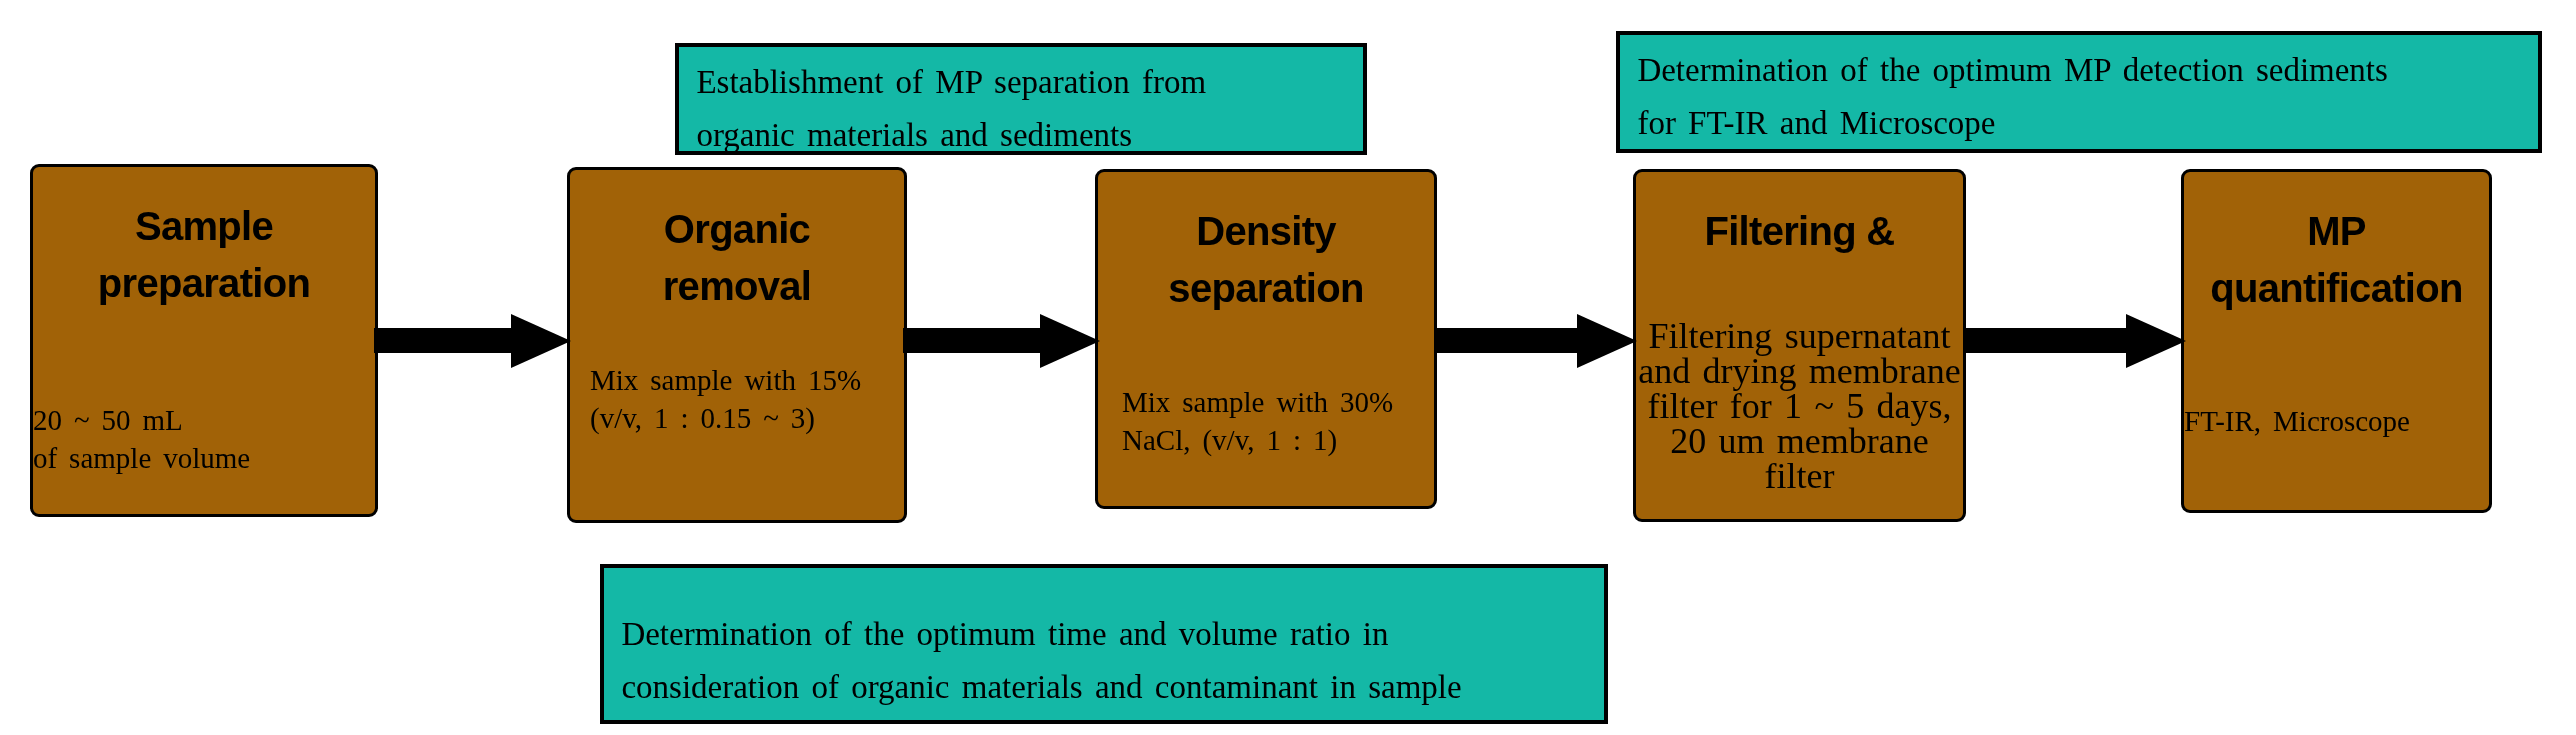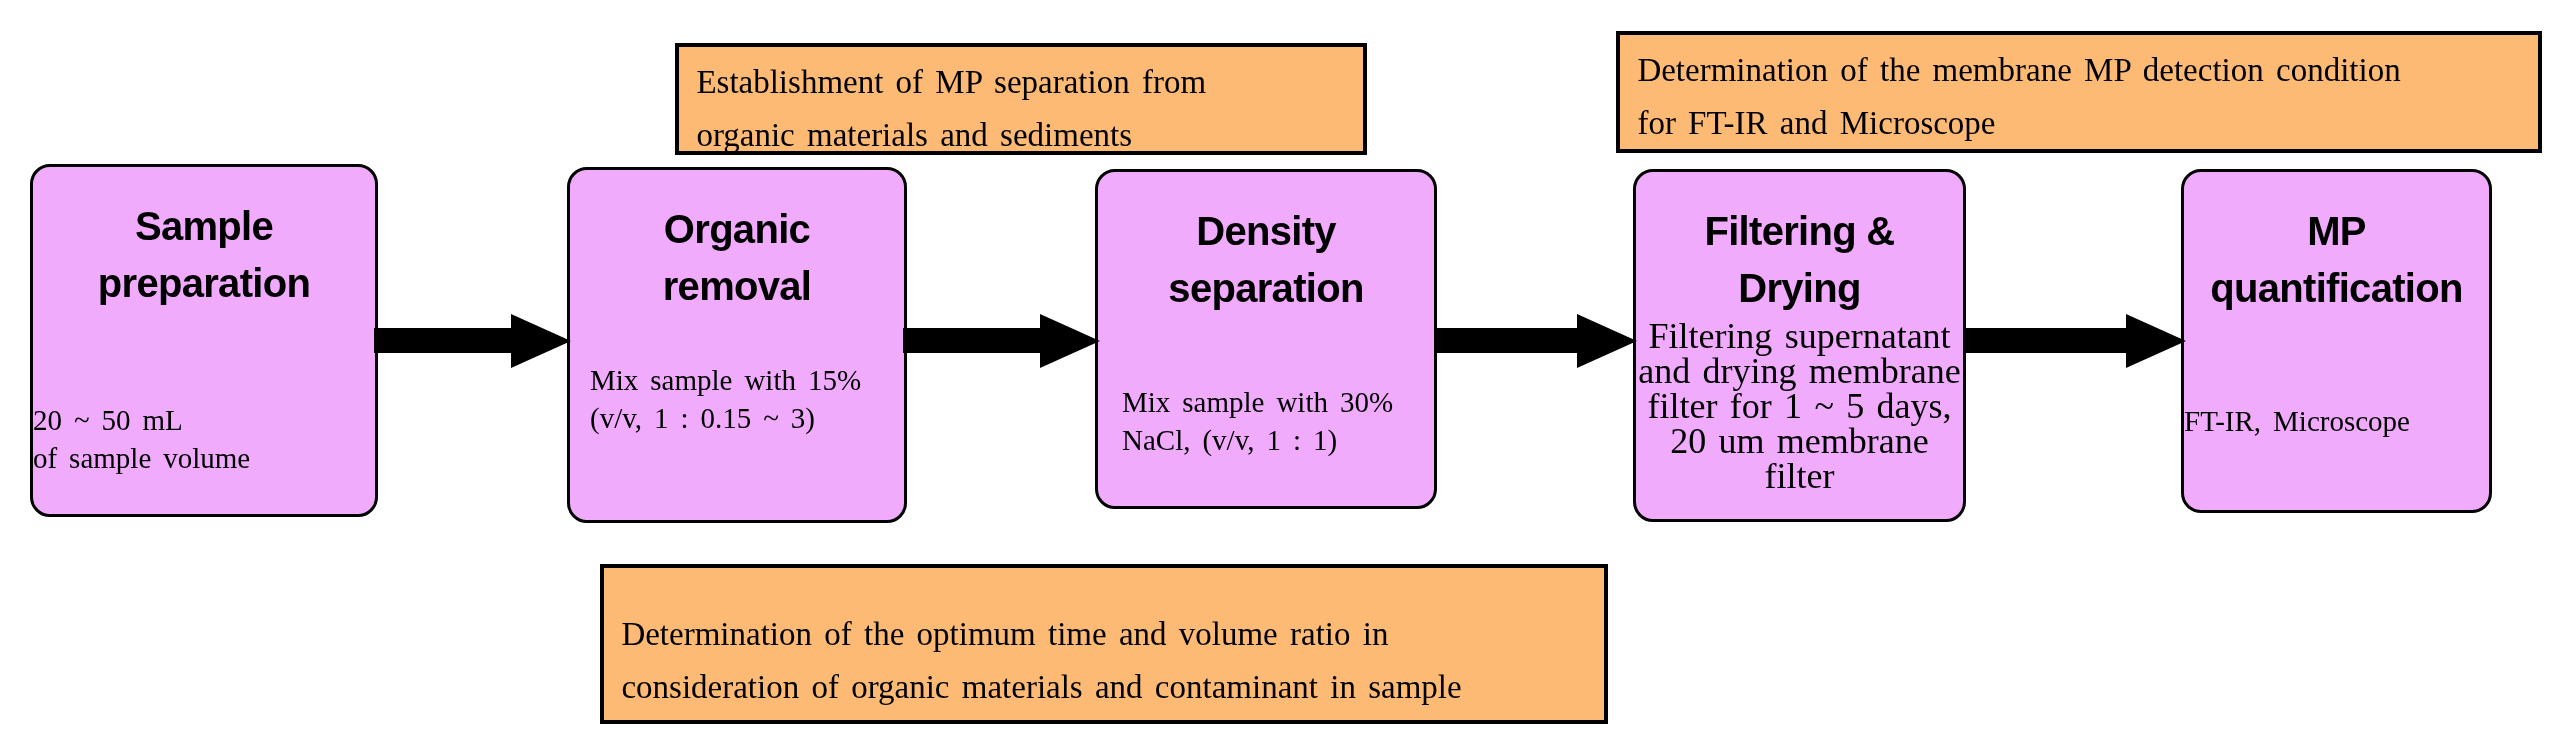--- a/index.html
+++ b/index.html
@@ -3,22 +3,22 @@
 <meta charset="utf-8">
 <style>
   html, body { margin:0; padding:0; background:#ffffff; }
   .canvas {
     position:relative; width:2576px; height:736px;
     background:#ffffff; color:#000; overflow:hidden;
   }
 
   
   .pbox {
-    position:absolute; background:#f0abfc;
-    border:3.3px solid #000000; border-radius:20px;
+    position:absolute; background:#a16207;
+    border:3.3px solid #000000; border-radius:9px;
     box-sizing:border-box;
   }
   .ptitle {
     font-family:"Liberation Sans","DejaVu Sans",sans-serif;
     font-weight:700; font-size:40px; line-height:57px;
     letter-spacing:-0.7px; text-align:center; margin-top:31px;
     white-space:nowrap;
   }
   .pbody {
     position:absolute; left:0; right:0;
@@ -31,21 +31,21 @@
   #box-2 .pbody { top:191px; left:20px; right:8px; text-align:left; }
   #box-3 { left:1095px; top:169px; width:342px; height:340px; }
   #box-3 .pbody { top:211px; left:24px; right:13.4px; text-align:left; }
   #box-4 { left:1633px; top:169px; width:333px; height:353px; }
   #box-4 .pbody { top:147px; text-align:center; font-size:36px; line-height:35px; word-spacing:3.3px; }
   #box-5 { left:2181px; top:169px; width:311px; height:344px; }
   #box-5 .pbody { top:230px; text-align:left; }
 
   
   .note {
-    position:absolute; background:#fdba74;
+    position:absolute; background:#14b8a6;
     border:4px solid #000000; box-sizing:border-box;
     font-family:"Liberation Serif","DejaVu Serif",serif;
     font-size:33px; line-height:53px; word-spacing:4px;
     padding:9.4px 17.4px; white-space:nowrap;
   }
   #note-a { left:675px; top:43px;  width:692px; height:112px; }
   #note-b { left:1616px; top:31px;  width:926px; height:122px; }
   #note-c { left:600px;  top:564px; width:1008px; height:160px; padding-top:40px; }
 
   
@@ -69,21 +69,21 @@
 <body>
 
 <div class="canvas">
 
   <div class="note" id="note-a">
     <div>Establishment of MP separation from</div>
     <div>organic materials and sediments</div>
   </div>
 
   <div class="note" id="note-b">
-    <div>Determination of the membrane MP detection condition</div>
+    <div>Determination of the optimum MP detection sediments</div>
     <div>for FT-IR and Microscope</div>
   </div>
 
   <div class="note" id="note-c">
     <div>Determination of the optimum time and volume ratio in</div>
     <div>consideration of organic materials and contaminant in sample</div>
   </div>
 
   <div class="pbox" id="box-1">
     <div class="ptitle">
@@ -114,21 +114,20 @@
     </div>
     <div class="pbody">
       <div>Mix sample with 30%</div>
       <div>NaCl, (v/v, 1 : 1)</div>
     </div>
   </div>
 
   <div class="pbox" id="box-4">
     <div class="ptitle">
       <div>Filtering &amp;</div>
-      <div>Drying</div>
     </div>
     <div class="pbody">
       <div>Filtering supernatant</div>
       <div>and drying membrane</div>
       <div>filter for 1 ~ 5 days,</div>
       <div>20 um membrane</div>
       <div>filter</div>
     </div>
   </div>
 

